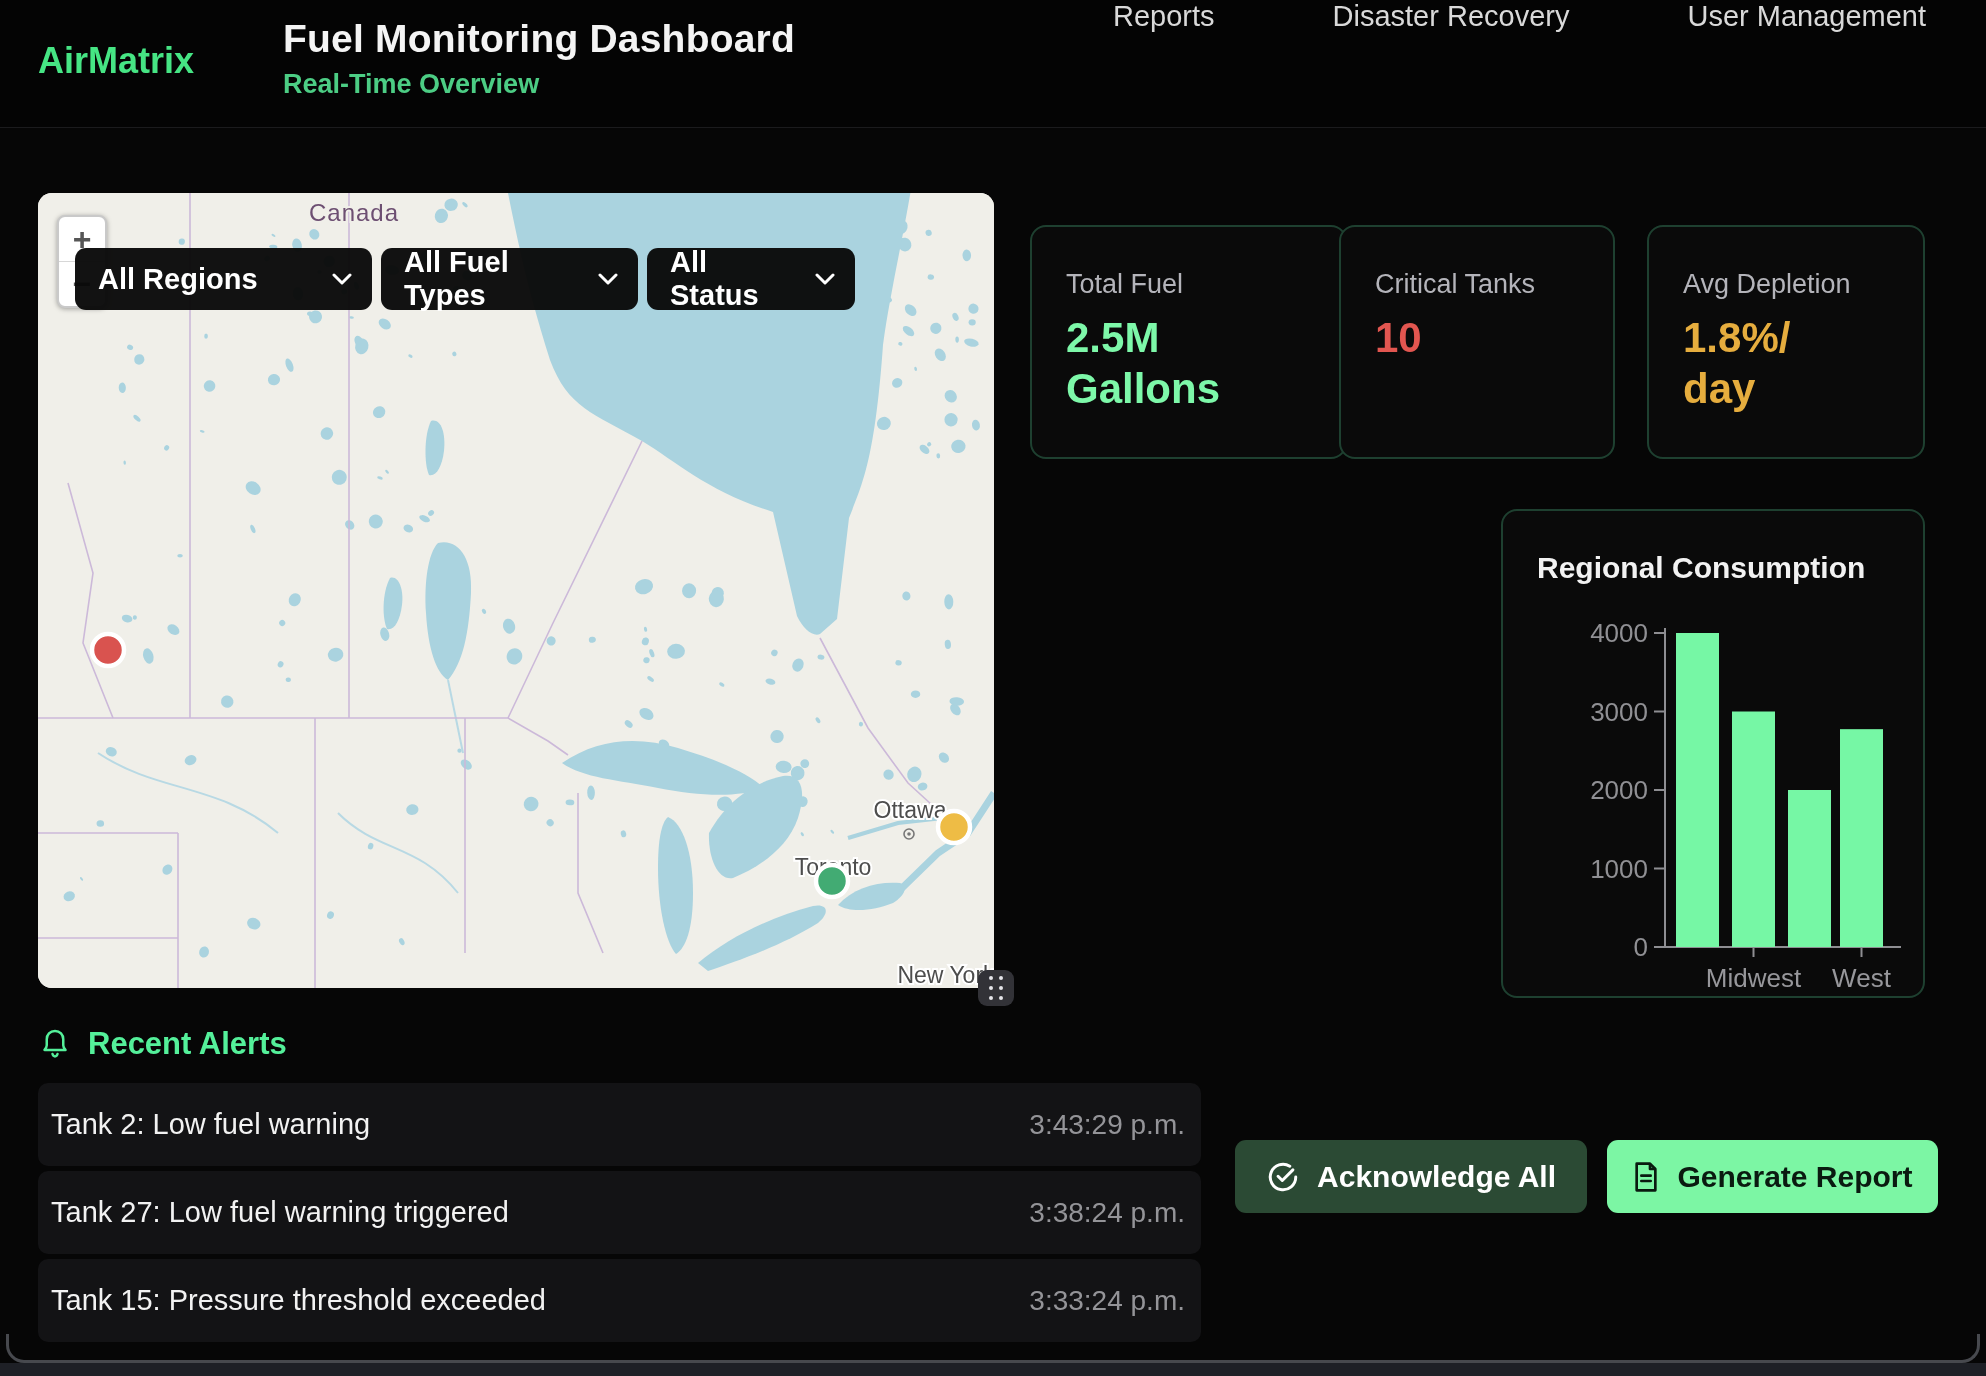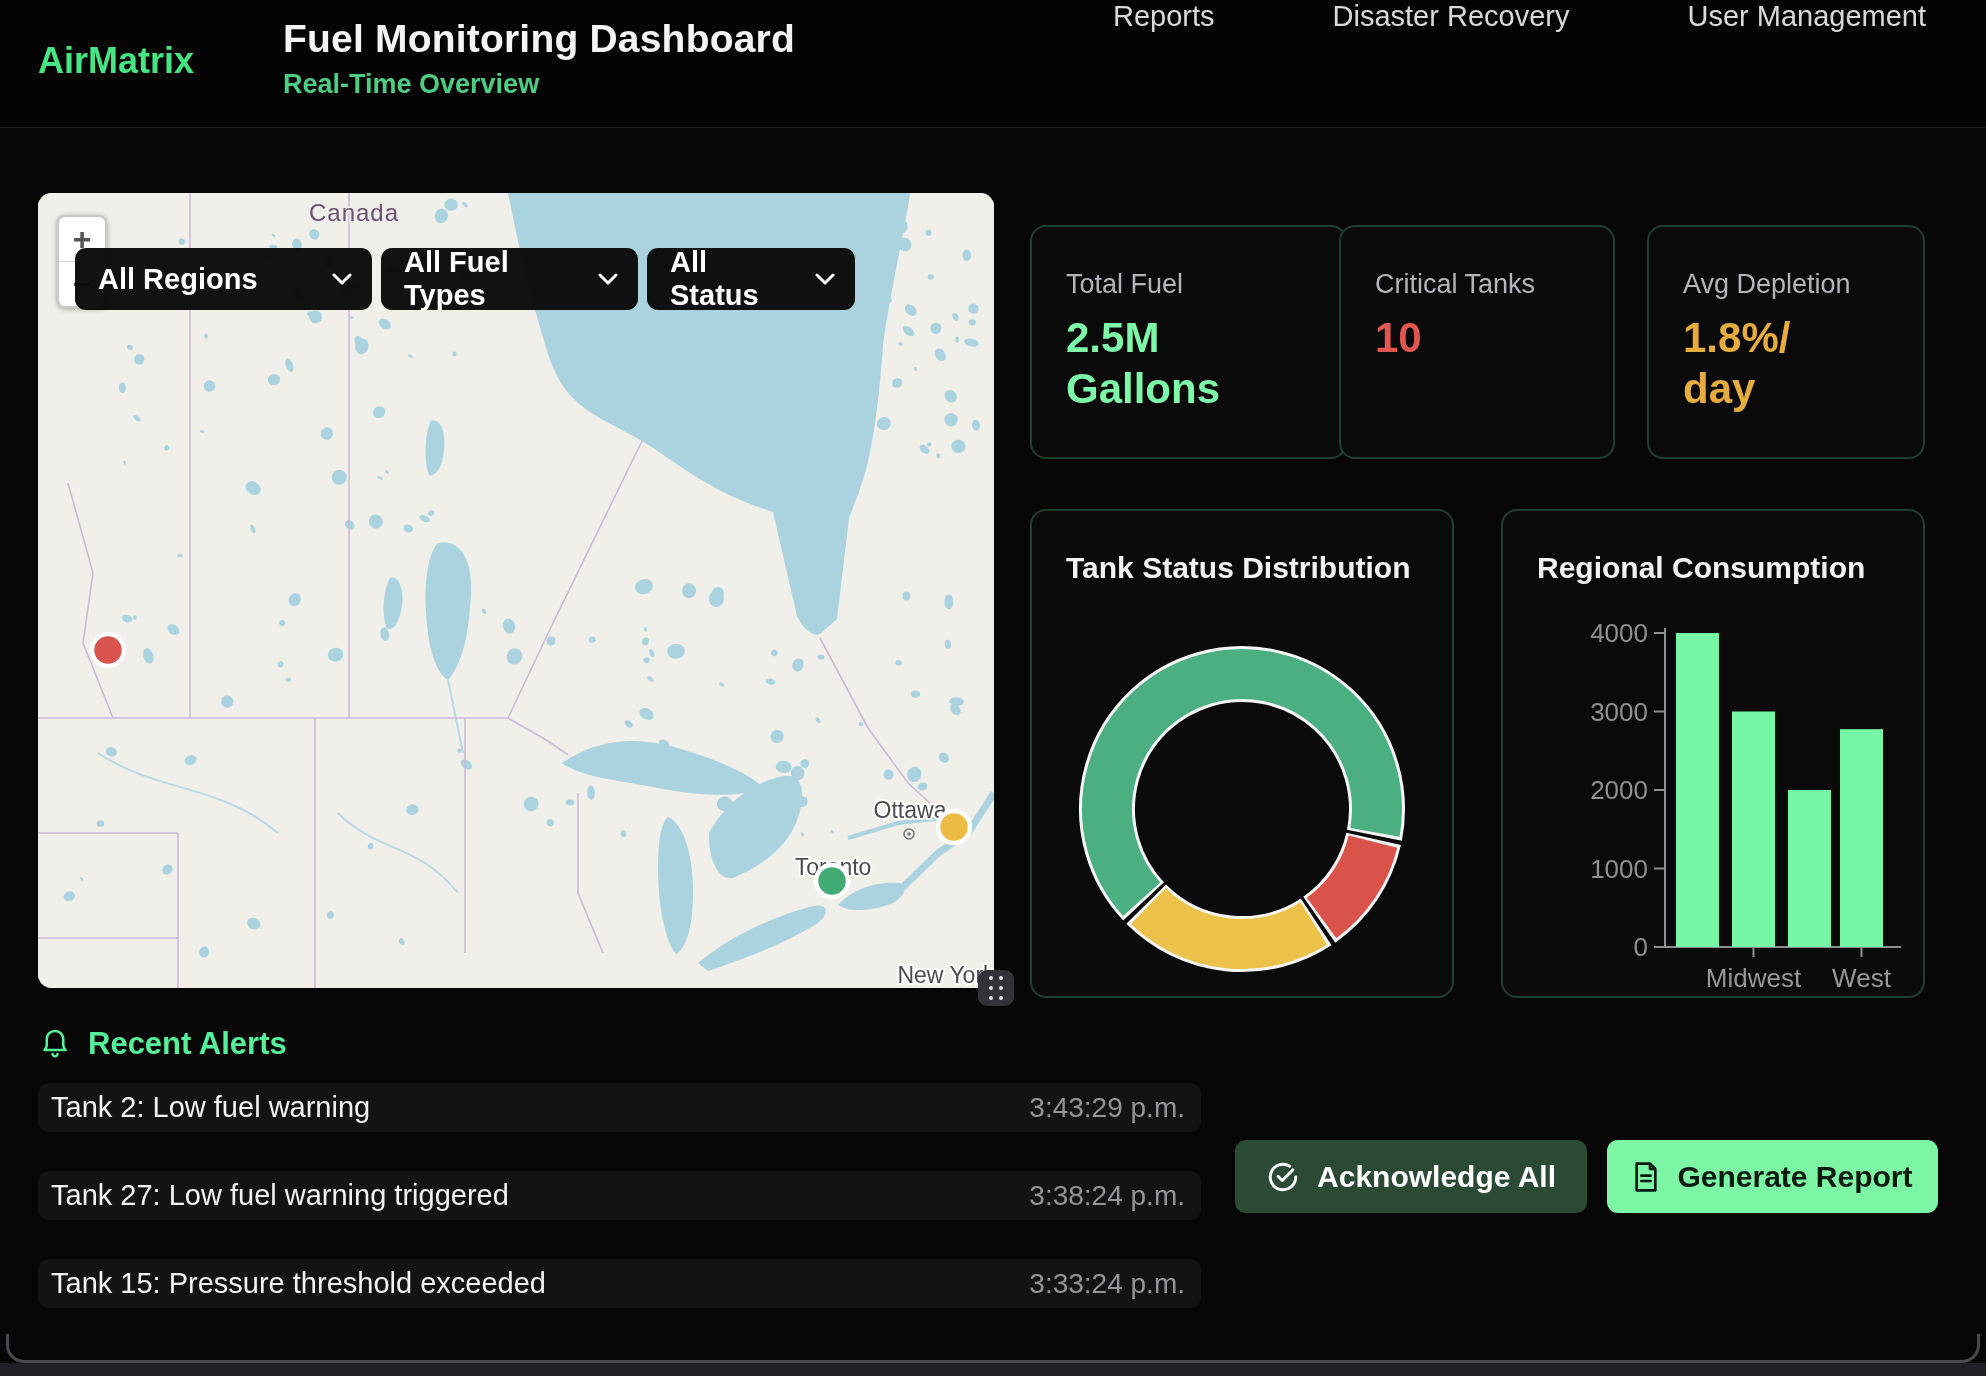--- a/index.html
+++ b/index.html
@@ -32,21 +32,21 @@
   .stat-card{position:absolute;top:225px;height:234px;background:#0a0a0a;border:2px solid #1e4030;border-radius:16px;box-sizing:border-box;}
   .stat-label{position:absolute;left:34px;top:42px;font-size:27px;color:#b4b4ba;}
   .stat-value{position:absolute;left:34px;top:85px;font-size:42px;font-weight:bold;line-height:1.22;}
   .stat-value span{display:block;}
   
   .chart-card{position:absolute;top:509px;height:489px;width:424px;background:#0a0a0a;border:2px solid #1e4030;border-radius:16px;box-sizing:border-box;}
   .chart-title{position:absolute;left:34px;top:40px;font-size:30px;font-weight:bold;color:#f2f2f2;white-space:nowrap;}
   
   .alerts-header{position:absolute;left:40px;top:1026px;display:flex;align-items:center;gap:18px;}
   .alerts-title{font-size:31px;font-weight:bold;color:#54f09a;}
-  .alert-row{position:absolute;left:38px;width:1163px;height:49px;background:#131315;border-radius:10px;display:flex;align-items:center;justify-content:space-between;padding:0 16px 0 13px;box-sizing:border-box;}
+  .alert-row{position:absolute;left:38px;width:1163px;height:83px;background:#131315;border-radius:10px;display:flex;align-items:center;justify-content:space-between;padding:0 16px 0 13px;box-sizing:border-box;}
   .alert-text{font-size:29px;color:#f2f2f2;}
   .alert-time{font-size:28px;color:#949498;}
   
   .btn{position:absolute;top:1140px;height:73px;border-radius:11px;display:flex;align-items:center;justify-content:center;gap:17px;cursor:pointer;box-sizing:border-box;}
   .btn-ack{left:1235px;width:352px;background:#2b4a34;}
   .btn-ack span{font-size:30px;font-weight:bold;color:#fff;}
   .btn-gen{left:1607px;width:331px;background:#7cf6a4;}
   .btn-gen span{font-size:30px;font-weight:bold;color:#0a1a10;}
   
   .sheet-edge{position:absolute;left:6px;right:6px;bottom:13px;height:26px;border:3px solid #47494e;border-top:none;border-radius:0 0 18px 18px;pointer-events:none;}
@@ -330,31 +330,20 @@
     </div>
   </div>
   <div class="stat-card" style="left:1647px;width:278px;">
     <div class="stat-label">Avg Depletion</div>
     <div class="stat-value" id="stat-val-2" style="color: rgb(230, 173, 62);">
       <span>1.8%/</span>
         <span>day</span>
     </div>
   </div>
 
-  <div class="chart-card" style="left:1030px;">
-    <div class="chart-title">Tank Status Distribution</div>
-    <svg id="donutSvg" width="360" height="360" viewBox="0 0 360 360" style="position:absolute;left:30px;top:118px;">
-        <path d="M81.58923529810947,272.413859300373 A135,135 0 1 1 312.42894597214087,206.2216374146962" fill="none" stroke="#f5f5f5" stroke-width="56"></path>
-        <path d="M311.645162831251,209.9090471786281 A135,135 0 0 1 257.2879964942145,290.6867905303532" fill="none" stroke="#f5f5f5" stroke-width="56"></path>
-        <path d="M254.1673064901604,292.8016429312739 A135,135 0 0 1 84.20795056756964,275.1256183450853" fill="none" stroke="#f5f5f5" stroke-width="56"></path>
-        <path d="M79.67544856055181,270.3326318584459 A135,135 0 1 1 312.9490466566481,203.44250398503553" fill="none" stroke="#4caf82" stroke-width="50"></path>
-        <path d="M310.9899230472595,212.6594559059552 A135,135 0 0 1 259.58909520221516,289.0439174135483" fill="none" stroke="#d9534a" stroke-width="50"></path>
-        <path d="M251.7887010044216,294.3301465410491 A135,135 0 0 1 86.22111998803538,277.11087304571794" fill="none" stroke="#ecc24a" stroke-width="50"></path>
-      </svg>
-  </div>
 
   <div class="chart-card" style="left:1501px;">
     <div class="chart-title">Regional Consumption</div>
     <svg id="barSvg" width="420" height="485" viewBox="0 0 420 485" style="position:absolute;left:0;top:0;">
         <line x1="151" y1="436" x2="162" y2="436" stroke="#8e8e92" stroke-width="2"></line>
         <text x="145" y="445" text-anchor="end" font-size="26" fill="#909094">0</text>
         <line x1="151" y1="357.5" x2="162" y2="357.5" stroke="#8e8e92" stroke-width="2"></line>
         <text x="145" y="366.5" text-anchor="end" font-size="26" fill="#909094">1000</text>
         <line x1="151" y1="279" x2="162" y2="279" stroke="#8e8e92" stroke-width="2"></line>
         <text x="145" y="288" text-anchor="end" font-size="26" fill="#909094">2000</text>

